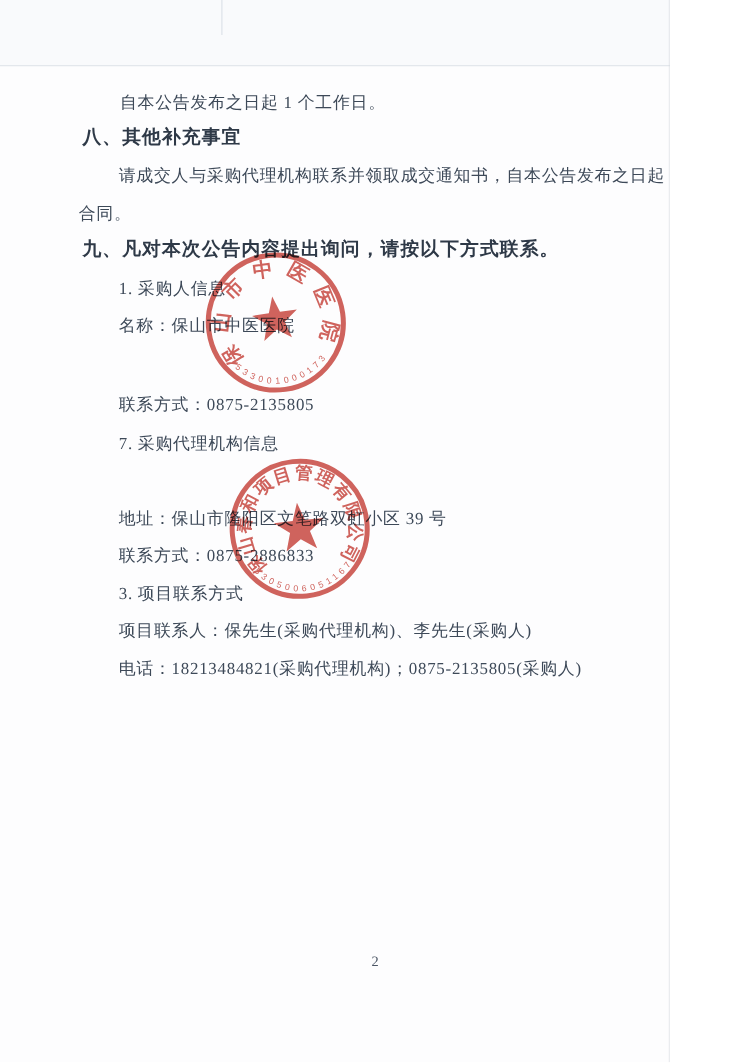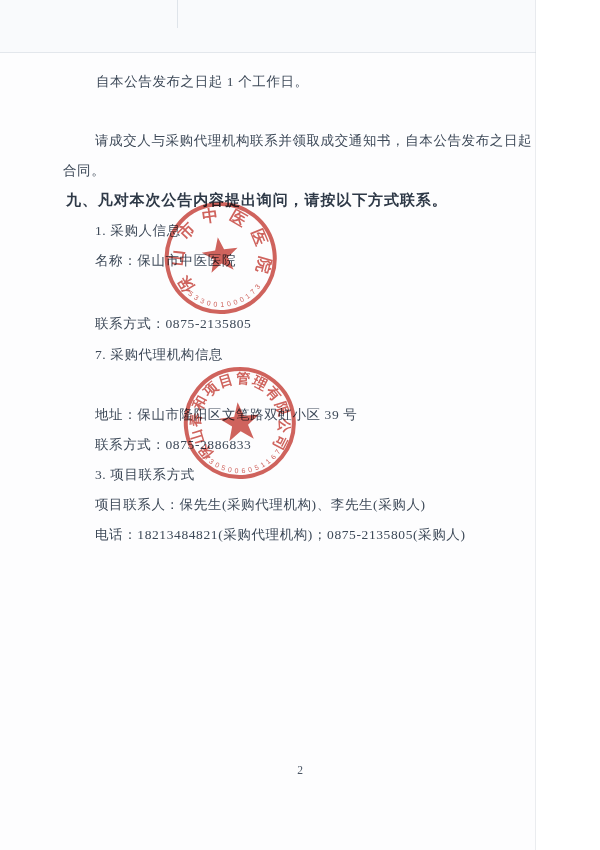--- a/index.html
+++ b/index.html
@@ -36,20 +36,21 @@
 <body>
 
 <div class="page">
 
   <div class="scan-top-band"></div>
   <div class="scan-line-h"></div>
   <div class="scan-line-v"></div>
   <div class="scan-line-r"></div>
 
   <div class="line" style="left:96px;top:74px">自本公告发布之日起 1 个工作日。</div>
+  <div class="line heading" style="left:66px;top:102px">八、其他补充事宜</div>
   <div class="line" style="left:95px;top:133px">请成交人与采购代理机构联系并领取成交通知书，自本公告发布之日起</div>
   <div class="line" style="left:63px;top:163px">合同。</div>
   <div class="line heading" style="left:66px;top:192px">九、凡对本次公告内容提出询问，请按以下方式联系。</div>
   <div class="line" style="left:95px;top:223px">1. 采购人信息</div>
   <div class="line" style="left:95px;top:253px">名称：保山市中医医院</div>
   <div class="line" style="left:95px;top:316px">联系方式：0875-2135805</div>
   <div class="line" style="left:95px;top:347px">7. 采购代理机构信息</div>
   <div class="line" style="left:95px;top:407px">地址：保山市隆阳区文笔路双虹小区 39 号</div>
   <div class="line" style="left:95px;top:437px">联系方式：0875-2886833</div>
   <div class="line" style="left:95px;top:467px">3. 项目联系方式</div>

